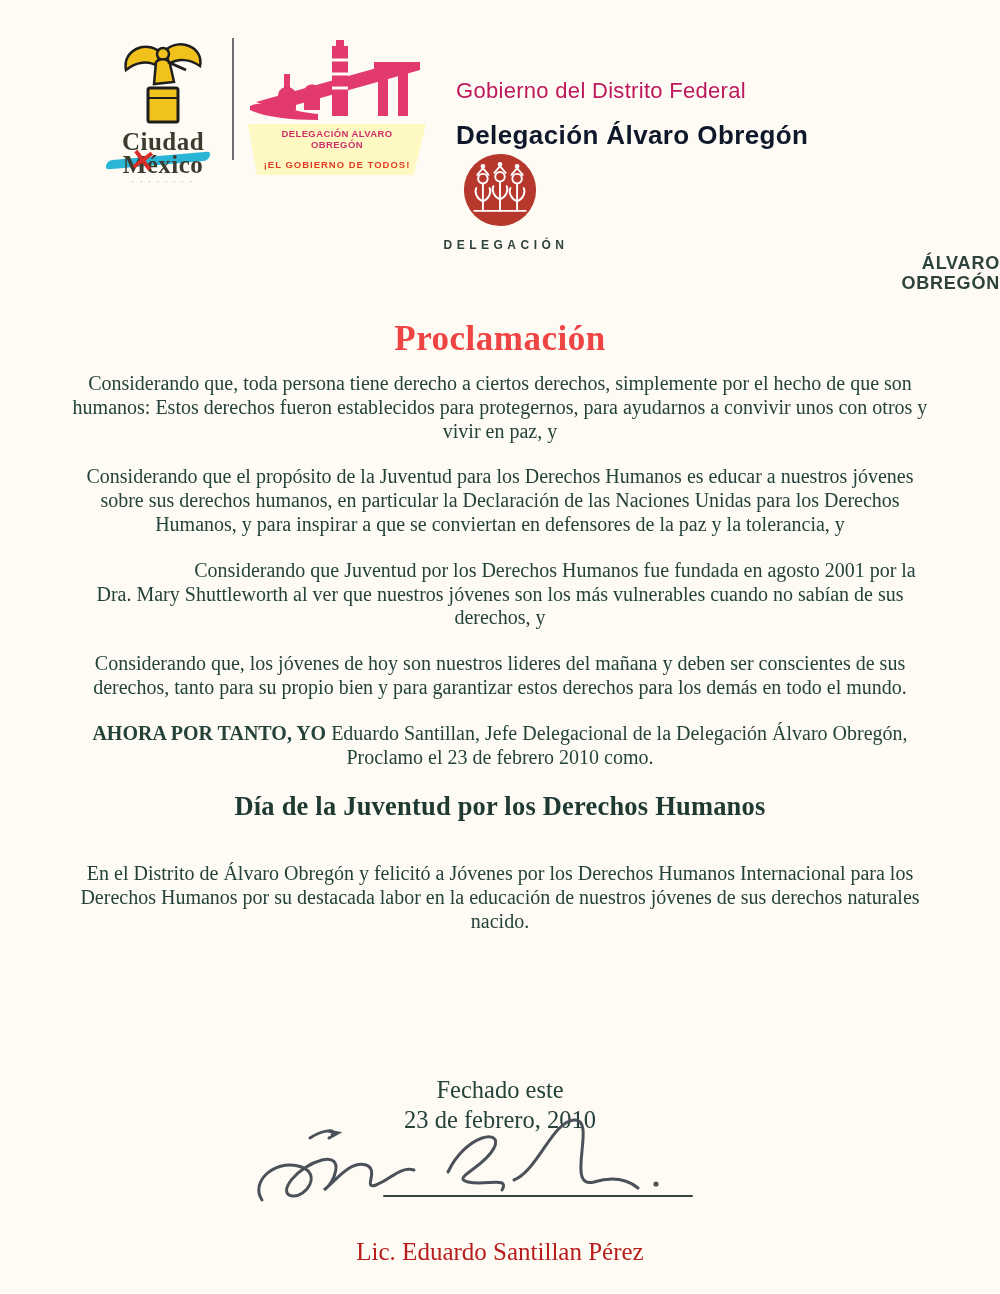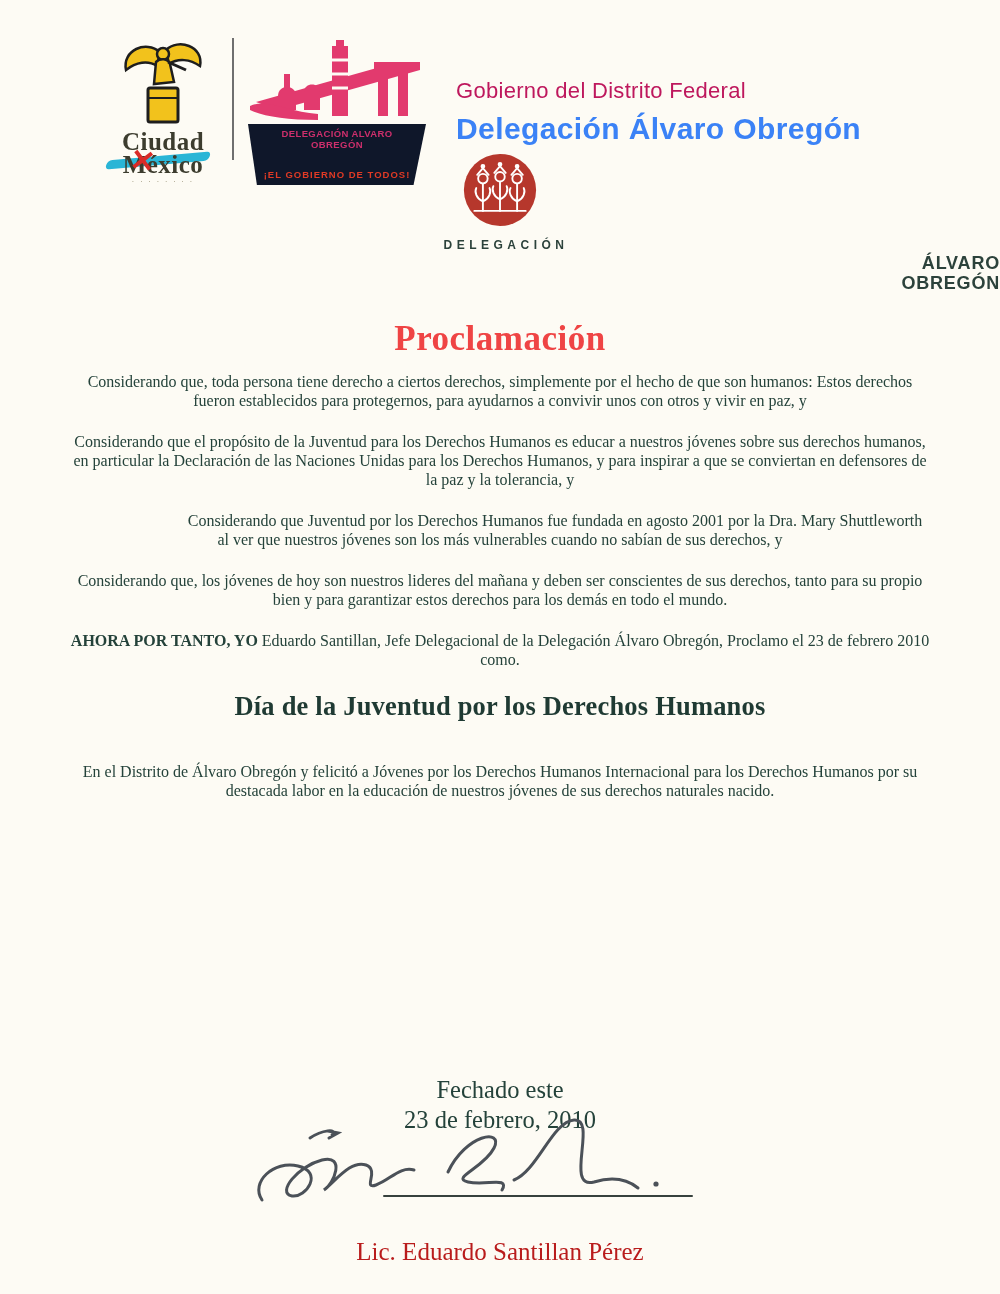--- a/index.html
+++ b/index.html
@@ -18,43 +18,43 @@
   .city-logo{width:118px;text-align:center;position:relative;}
   .city-words{position:relative;line-height:.92;margin-top:-2px;}
   .city-word{font-weight:bold;font-size:25px;color:#3c3c2e;letter-spacing:.5px;position:relative;z-index:1;display:block;}
   .swash{position:absolute;left:2px;top:26px;width:104px;height:9px;background:#2ab5d6;transform:rotate(-5deg) skewX(-25deg);border-radius:5px;z-index:0;}
   .red-x{position:absolute;left:26px;top:16px;color:#d92b27;font-size:30px;font-weight:bold;z-index:2;transform:rotate(8deg);line-height:1;}
   .tagline{display:block;font-family:"Liberation Sans",sans-serif;font-size:7px;color:#9a9478;letter-spacing:2px;margin-top:3px;}
   .logo-divider{width:2px;height:122px;background:#6f6f6f;margin:2px 14px 0 10px;}
   .skyline-logo{width:178px;margin-top:4px;}
   .banner{
     margin-top:-2px;
-    background:#0f172a;
+    background:#fef9c3;
     clip-path:polygon(0 0,100% 0,93% 100%,5% 100%);
     padding:4px 6px 5px;
     text-align:center;
     font-family:"Liberation Sans",sans-serif;
     font-weight:bold;
   }
   .banner-line1{display:block;font-size:9.5px;color:#ce2f6c;letter-spacing:.4px;}
-  .banner-line2{display:block;font-size:9.5px;color:#e03a25;letter-spacing:1px;margin-top:19px;}
+  .banner-line2{display:block;font-size:9.5px;color:#e03a25;letter-spacing:1px;margin-top:9px;}
   .header-text{margin-left:30px;padding-top:42px;font-family:"Liberation Sans",sans-serif;}
   .gov-line{font-size:22px;color:#be185d;letter-spacing:.3px;}
-  .del-line{font-size:30px;font-weight:bold;color:#3b82f6;letter-spacing:.4px;margin-top:8px;}
+  .del-line{font-size:26px;font-weight:bold;color:#0f172a;letter-spacing:.4px;margin-top:16px;}
 
   
   .seal{position:absolute;top:152px;left:0;width:100%;text-align:center;}
   .seal-caption{margin-top:7px;font-family:"Liberation Sans",sans-serif;color:#2c423b;font-weight:bold;line-height:1.15;}
   .seal-cap1{font-size:12px;letter-spacing:4.5px;display:block;padding-left:12px;}
   .seal-cap2,.seal-cap3{font-size:18px;letter-spacing:.8px;display:block;text-align:right;}
 
   
   .doc-title{position:absolute;top:296px;left:0;width:100%;text-align:center;font-size:35px;font-weight:bold;color:#ef4444;letter-spacing:.5px;}
   .body-text{position:absolute;top:372px;left:60px;width:880px;text-align:center;}
-  .body-text p{margin:0 10px 22px;font-size:16px;line-height:1.19;}
+  .body-text p{margin:0 10px 22px;font-size:20px;line-height:1.19;}
   .para-indent{text-indent:110px;}
   .bold-lead{font-weight:bold;}
   .day-heading{font-size:26.5px;font-weight:bold;margin:4px 0 40px;color:#1f3a33;letter-spacing:.2px;}
 
   
   .dateline{position:absolute;top:1066px;left:0;width:100%;text-align:center;font-size:24.5px;line-height:1.22;margin-top:9px;}
   .signature-svg{position:absolute;top:1104px;left:252px;}
   .signatory{position:absolute;top:1238px;left:0;width:100%;text-align:center;font-size:25px;color:#b91c1c;}
 </style>
 </head>

